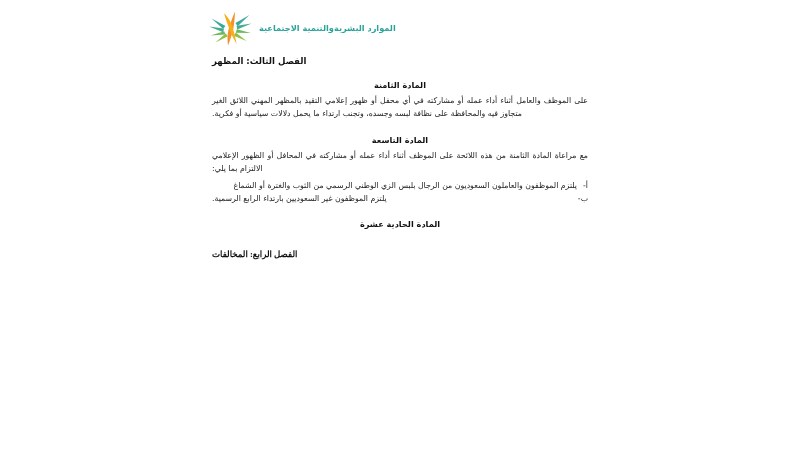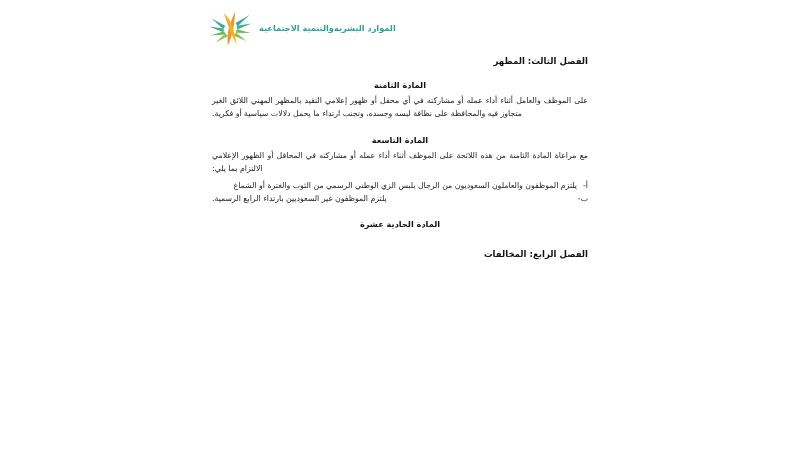--- a/index.html
+++ b/index.html
@@ -61,30 +61,31 @@
   .doc {
     position: absolute;
     top: 56px;
     right: 212px;
     width: 376px;
     direction: rtl;
     text-align: justify;
   }
 
   .chapter-title {
-    text-align: right;
+    text-align: left;
     font-size: 8.6px;
     font-weight: 700;
     color: #111111;
     margin: 0 0 14px 0;
     letter-spacing: 0px;
   }
   .chapter-title.second {
     margin-top: 20px;
     margin-bottom: 16px;
+    font-family: Liberation Serif, serif;
   }
 
   .article {
     margin-bottom: 14px;
   }
   .article-heading {
     font-size: 8.2px;
     font-weight: 700;
     color: #111111;
     text-align: center;

